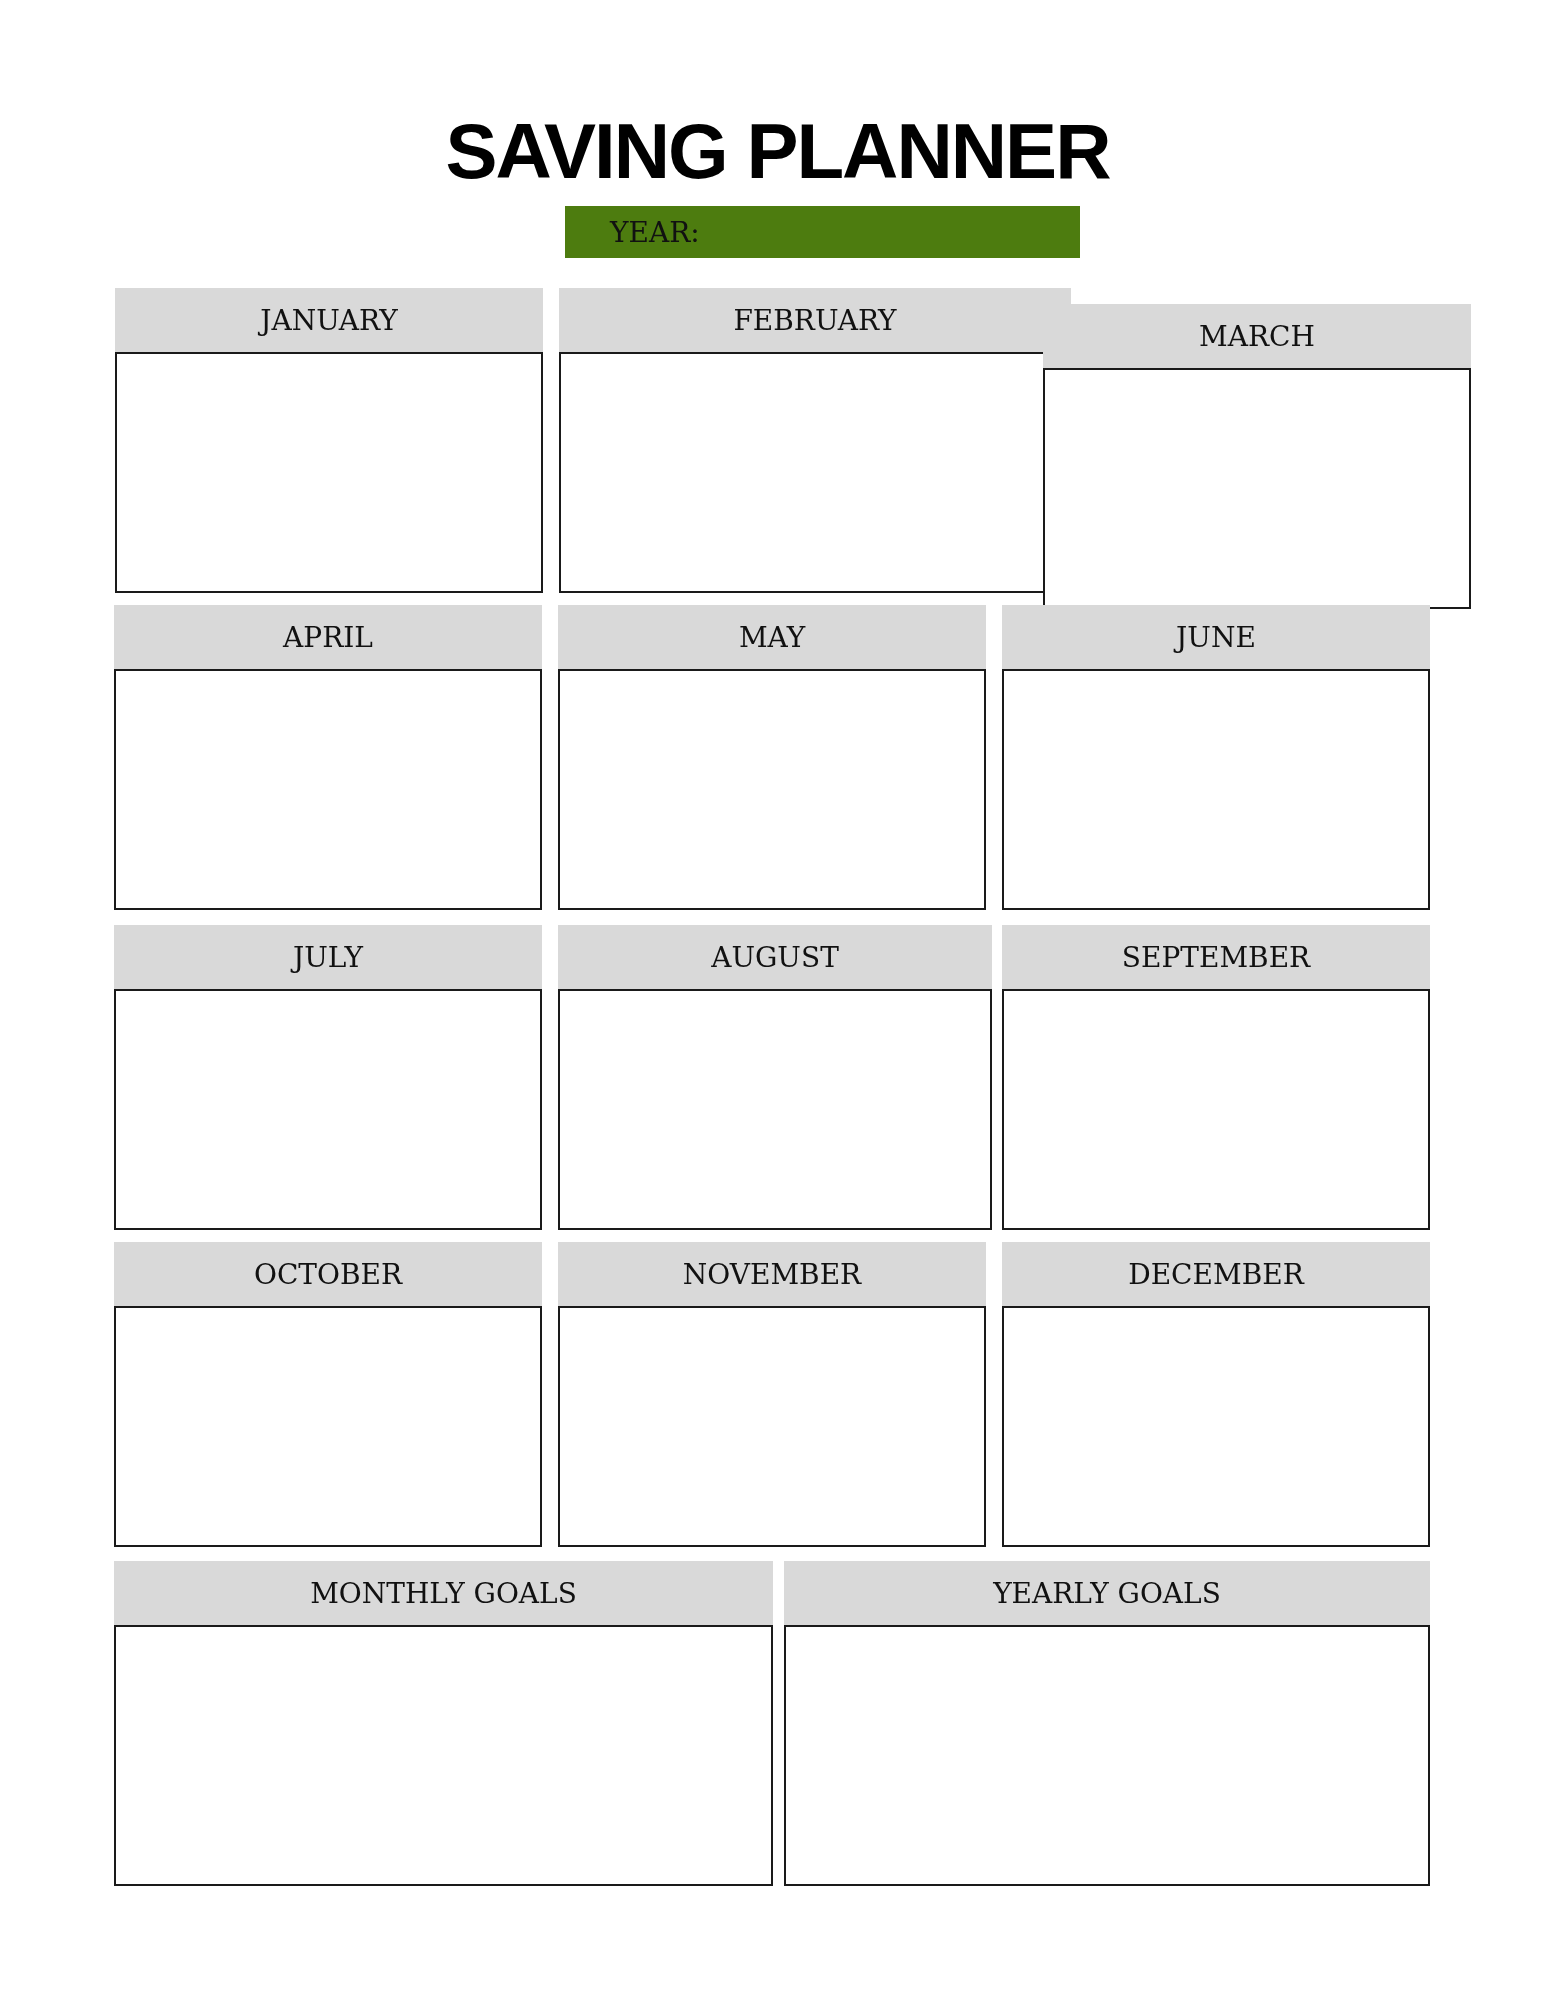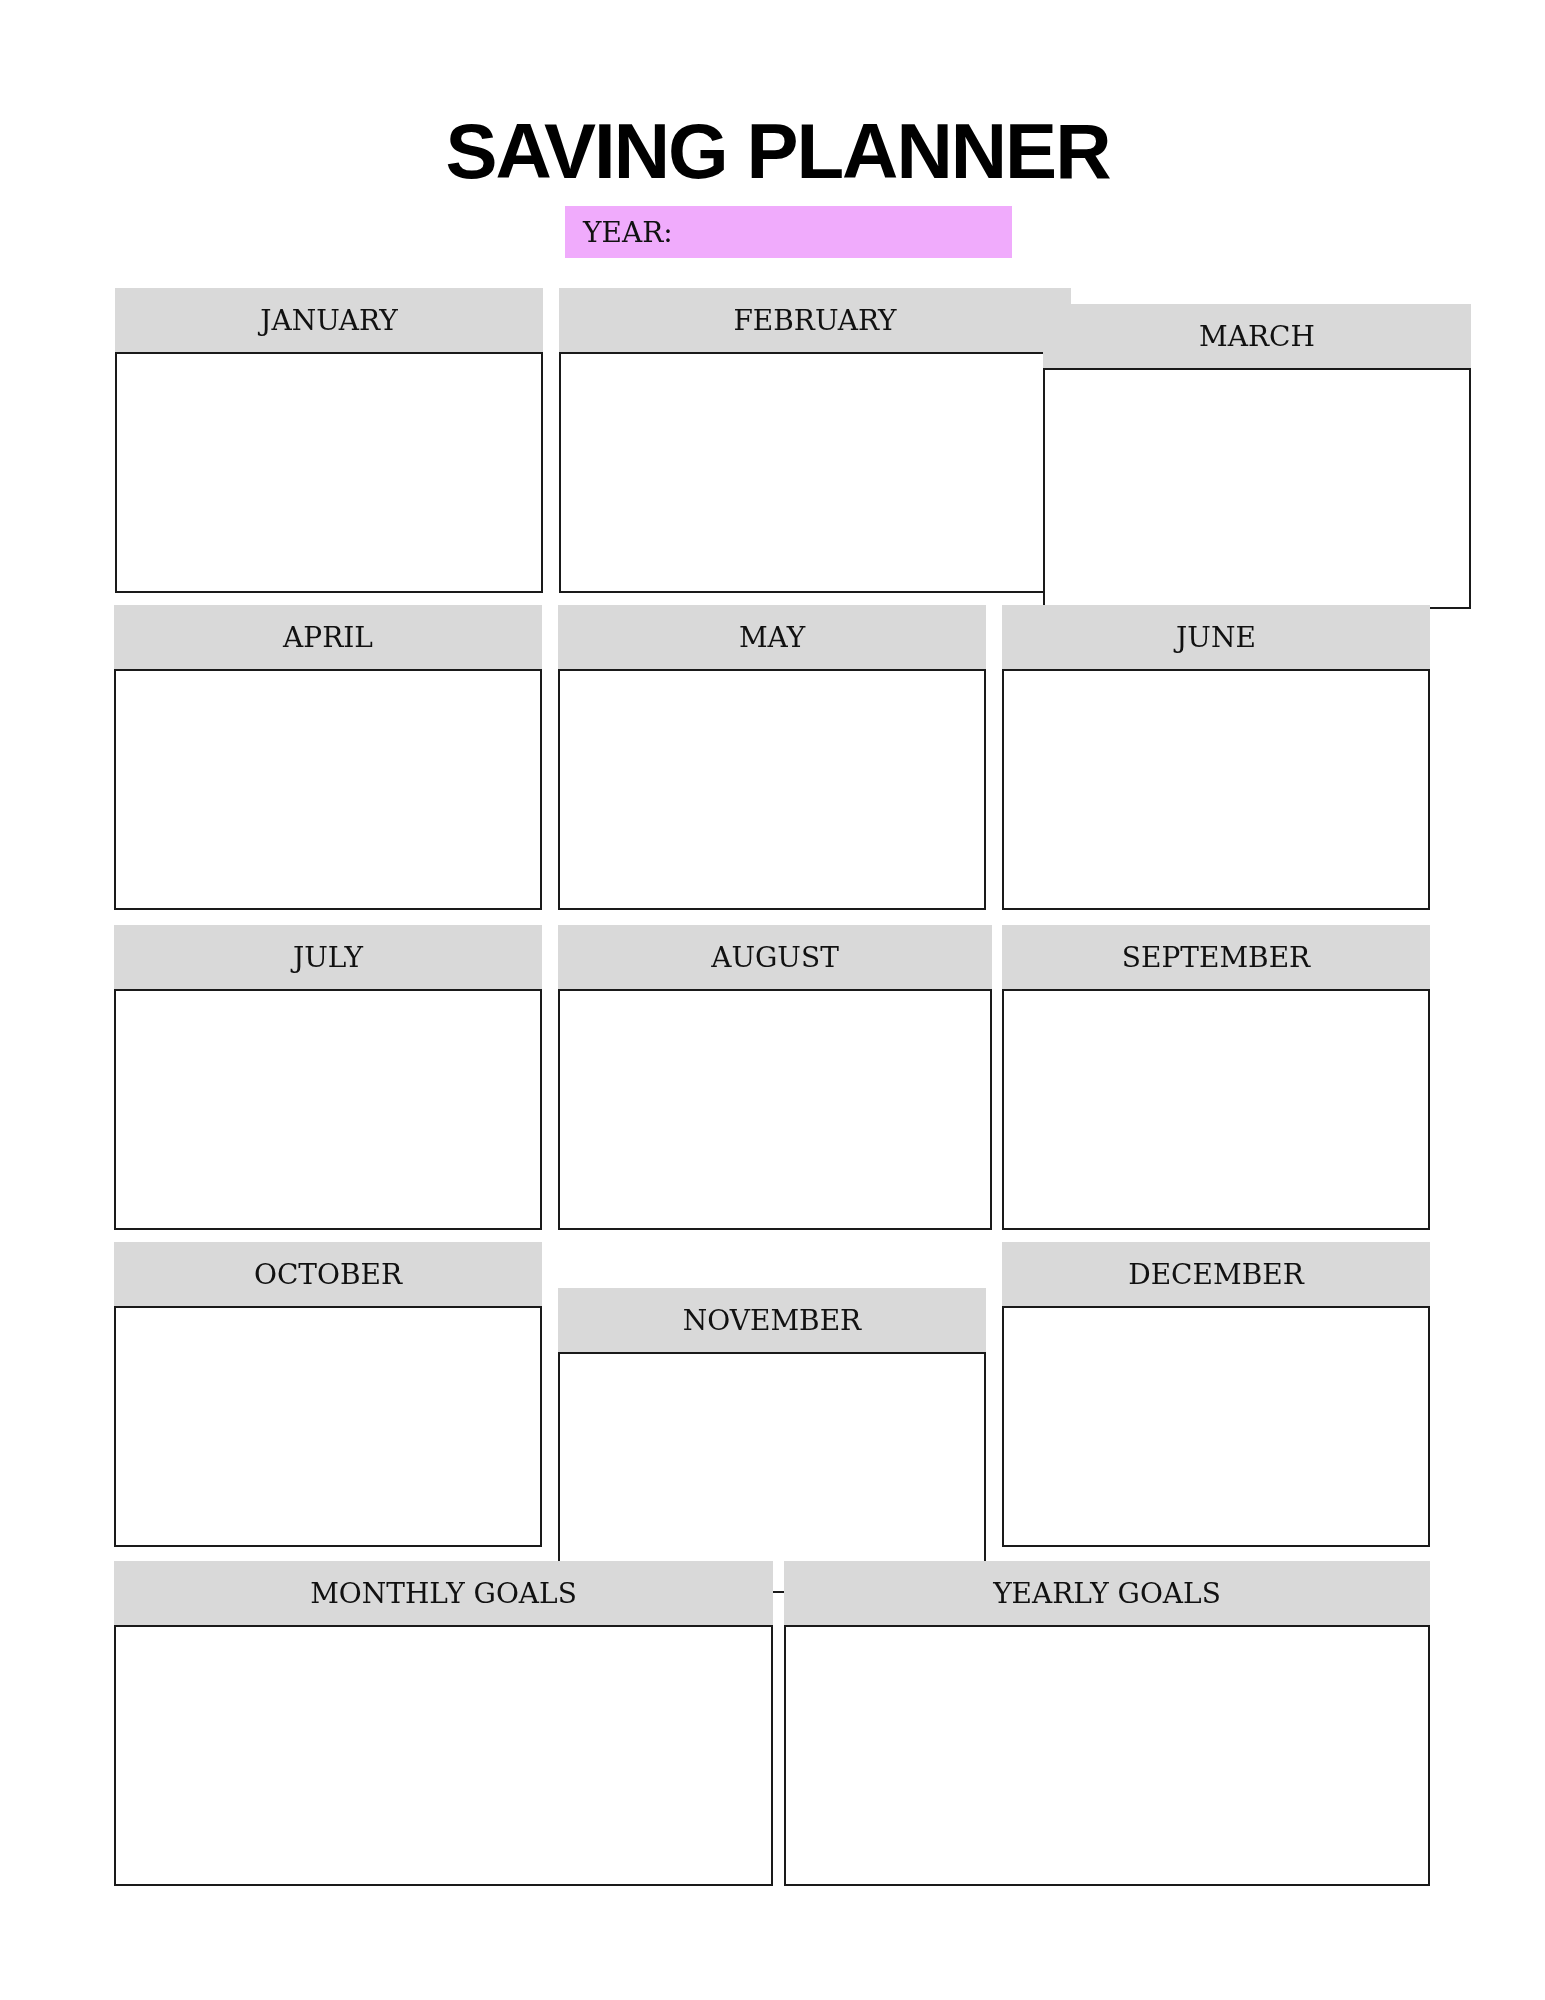--- a/index.html
+++ b/index.html
@@ -3,22 +3,22 @@
 <meta charset="utf-8">
 <style>
   html, body { margin:0; padding:0; background:#ffffff; }
   body { width:1545px; height:2000px; position:relative; overflow:hidden; }
   .title {
     position:absolute; left:0; top:112px; width:1555px; text-align:center;
     font-family:"Liberation Sans", sans-serif; font-weight:bold;
     font-size:78px; letter-spacing:-2px; color:#000; line-height:1;
   }
   .year-box {
-    position:absolute; left:565px; top:206px; width:447px; height:52px;
-    background:#f0abfc; box-sizing:border-box; padding-left:18px;
+    position:absolute; left:565px; top:206px; width:515px; height:52px;
+    background:#4d7c0f; box-sizing:border-box; padding-left:45px;
     display:flex; align-items:center;
   }
   .serif { font-family:"DejaVu Serif", "Liberation Serif", serif; color:#111; }
   .year-label { font-size:28px; }
   .cell { position:absolute; }
   .cell-header {
     position:absolute; left:0; top:0; right:0; height:64px; background:#d9d9d9;
     display:flex; align-items:center; justify-content:center;
     font-size:28px;
   }
@@ -73,21 +73,21 @@
 </div>
 <div class="cell" style="left:1002px; top:925px; width:428px; height:305px;">
   <div class="cell-header serif">SEPTEMBER</div>
   <div class="cell-box" style="height:241px;"></div>
 </div>
 
 <div class="cell" style="left:114px; top:1242px; width:428px; height:305px;">
   <div class="cell-header serif">OCTOBER</div>
   <div class="cell-box" style="height:241px;"></div>
 </div>
-<div class="cell" style="left:558px; top:1242px; width:428px; height:305px;margin-top:46px;">
+<div class="cell" style="left:558px; top:1242px; width:428px; height:305px;">
   <div class="cell-header serif">NOVEMBER</div>
   <div class="cell-box" style="height:241px;"></div>
 </div>
 <div class="cell" style="left:1002px; top:1242px; width:428px; height:305px;">
   <div class="cell-header serif">DECEMBER</div>
   <div class="cell-box" style="height:241px;"></div>
 </div>
 
 <div class="cell" style="left:114px; top:1561px; width:659px; height:325px;">
   <div class="cell-header serif">MONTHLY GOALS</div>

